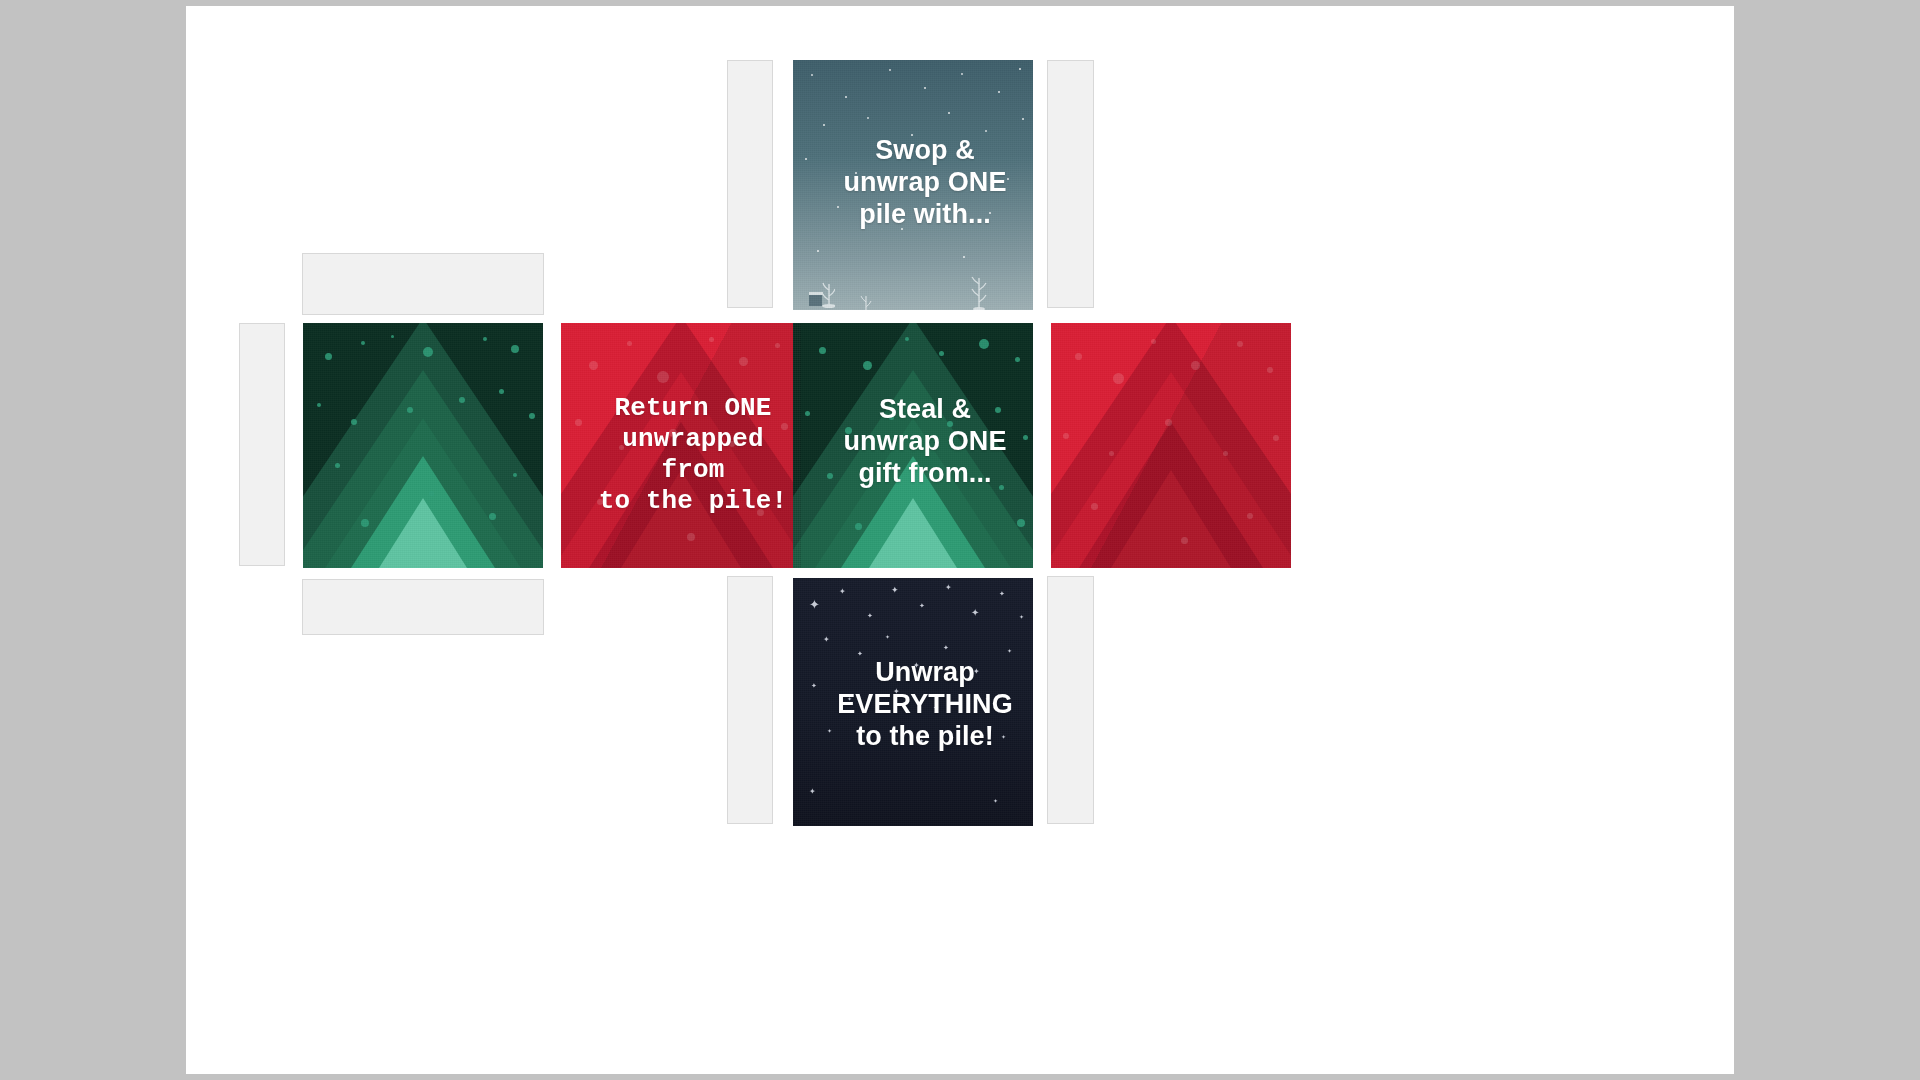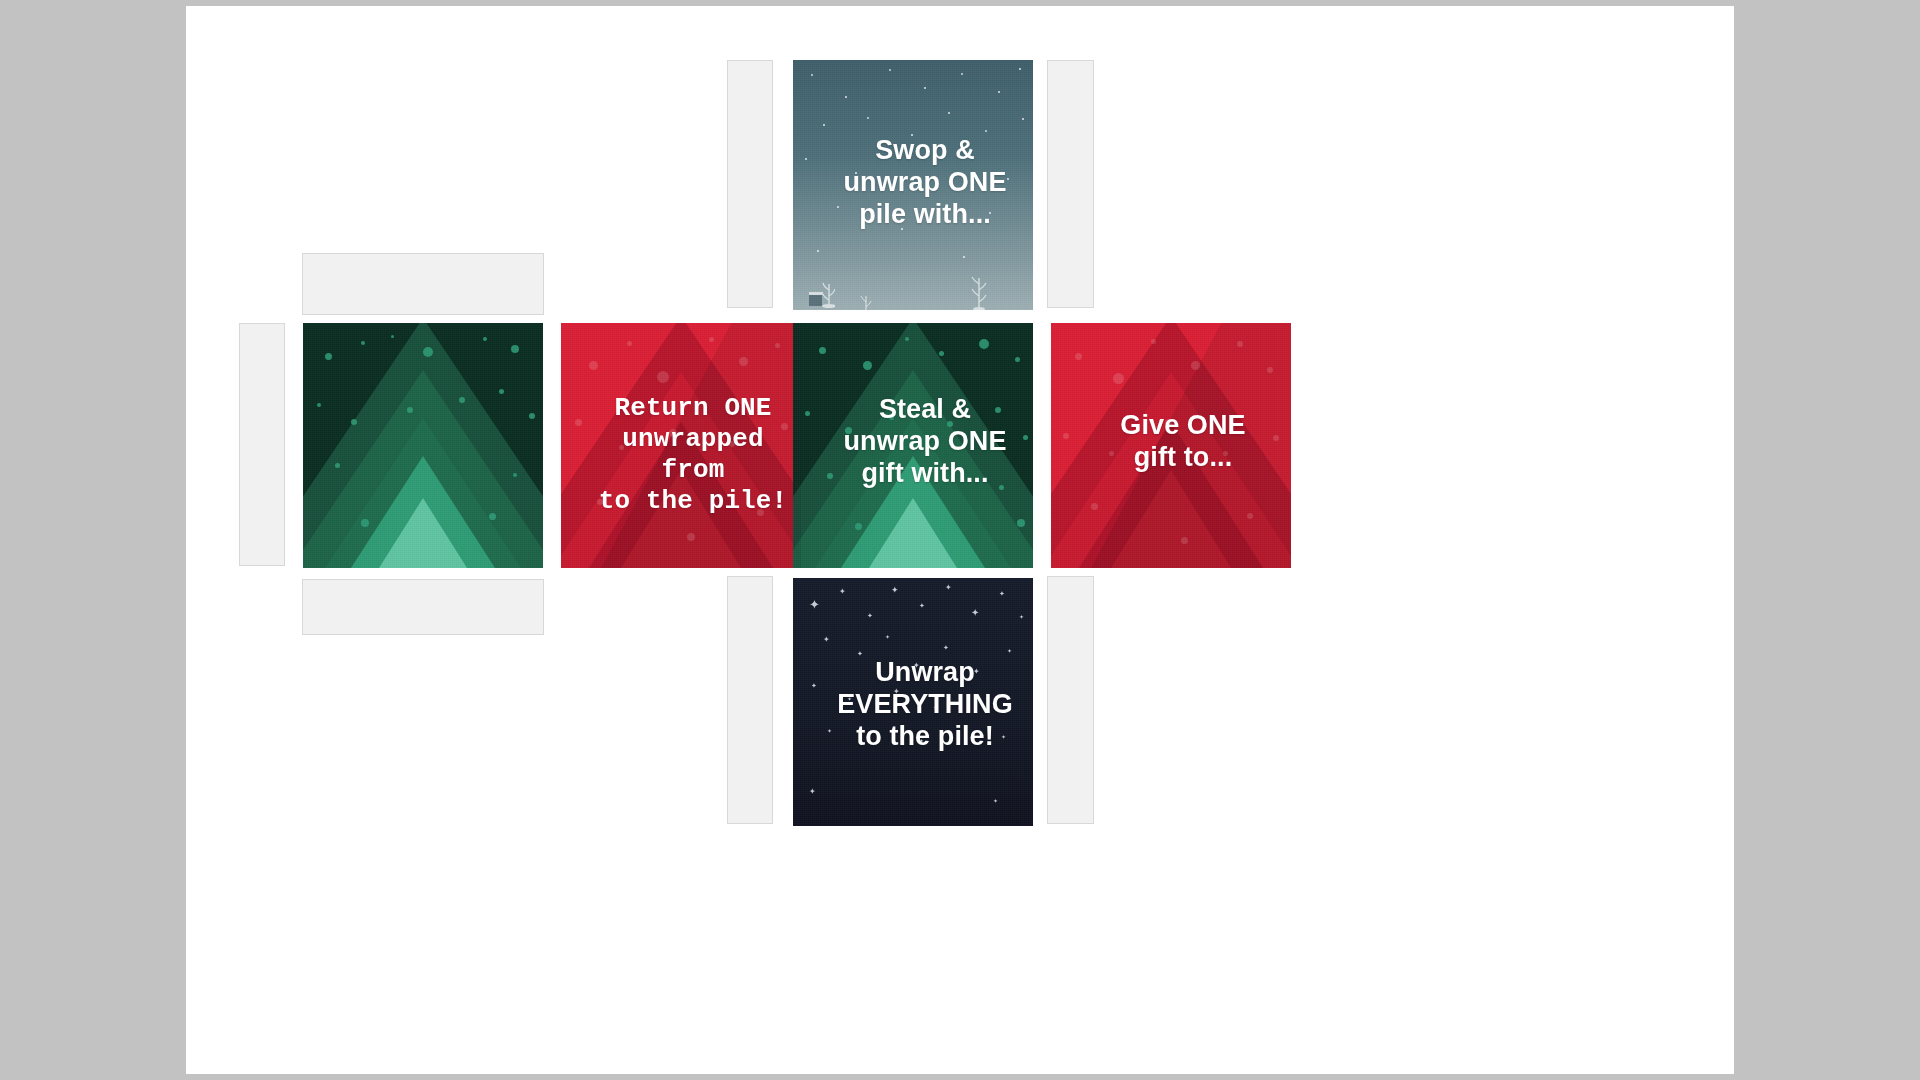--- a/index.html
+++ b/index.html
@@ -229,21 +229,21 @@
         <span class="dot" style="left:34px;top:150px;width:6px;height:6px;"></span>
         <span class="dot" style="left:118px;top:152px;width:7px;height:7px;"></span>
         <span class="dot" style="left:206px;top:162px;width:5px;height:5px;"></span>
         <span class="dot" style="left:62px;top:200px;width:7px;height:7px;"></span>
         <span class="dot" style="left:224px;top:196px;width:8px;height:8px;"></span>
       </div>
       <div class="grain"></div>
       <div class="label" style="top:70px;font-size:27px;">
         <div>Steal &amp;</div>
         <div>unwrap ONE</div>
-        <div>gift with...</div>
+        <div>gift from...</div>
       </div>
     </div>
 
     <div class="face" style="left:865px;top:317px;width:240px;height:245px;">
       <div class="art red-bg">
         <span class="rstripe"></span>
         <span class="tree r1"></span>
         <span class="tree r2"></span>
         <span class="tree r3"></span>
         <span class="tree r4"></span>
@@ -256,24 +256,20 @@
         <span class="rdot" style="left:12px;top:110px;width:6px;height:6px;"></span>
         <span class="rdot" style="left:58px;top:128px;width:5px;height:5px;"></span>
         <span class="rdot" style="left:114px;top:96px;width:7px;height:7px;"></span>
         <span class="rdot" style="left:172px;top:128px;width:5px;height:5px;"></span>
         <span class="rdot" style="left:222px;top:112px;width:6px;height:6px;"></span>
         <span class="rdot" style="left:40px;top:180px;width:7px;height:7px;"></span>
         <span class="rdot" style="left:196px;top:190px;width:6px;height:6px;"></span>
         <span class="rdot" style="left:130px;top:214px;width:7px;height:7px;"></span>
       </div>
       <div class="grain"></div>
-      <div class="label" style="top:86px;font-size:27px;">
-        <div>Give ONE</div>
-        <div>gift to...</div>
-      </div>
     </div>
 
     <div class="flap" style="left:541px;top:570px;width:46px;height:248px;"></div>
     <div class="flap" style="left:861px;top:570px;width:47px;height:248px;"></div>
 
     <div class="face" style="left:607px;top:572px;width:240px;height:248px;">
       <div class="art night-bg">
         <span class="nstar" style="left:16px;top:20px;font-size:13px;">✦</span>
         <span class="nstar" style="left:46px;top:10px;font-size:8px;">✦</span>
         <span class="nstar" style="left:74px;top:34px;font-size:7px;">✦</span>

